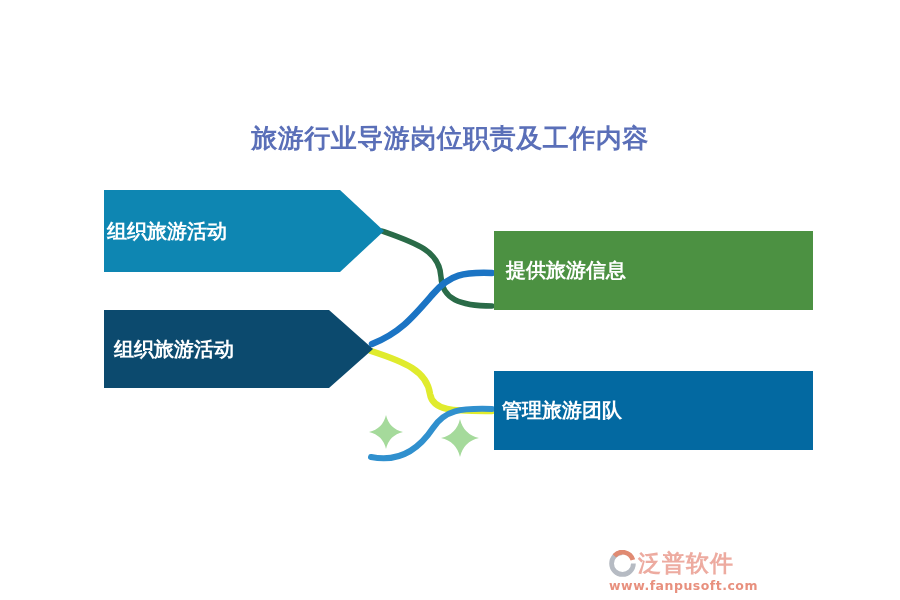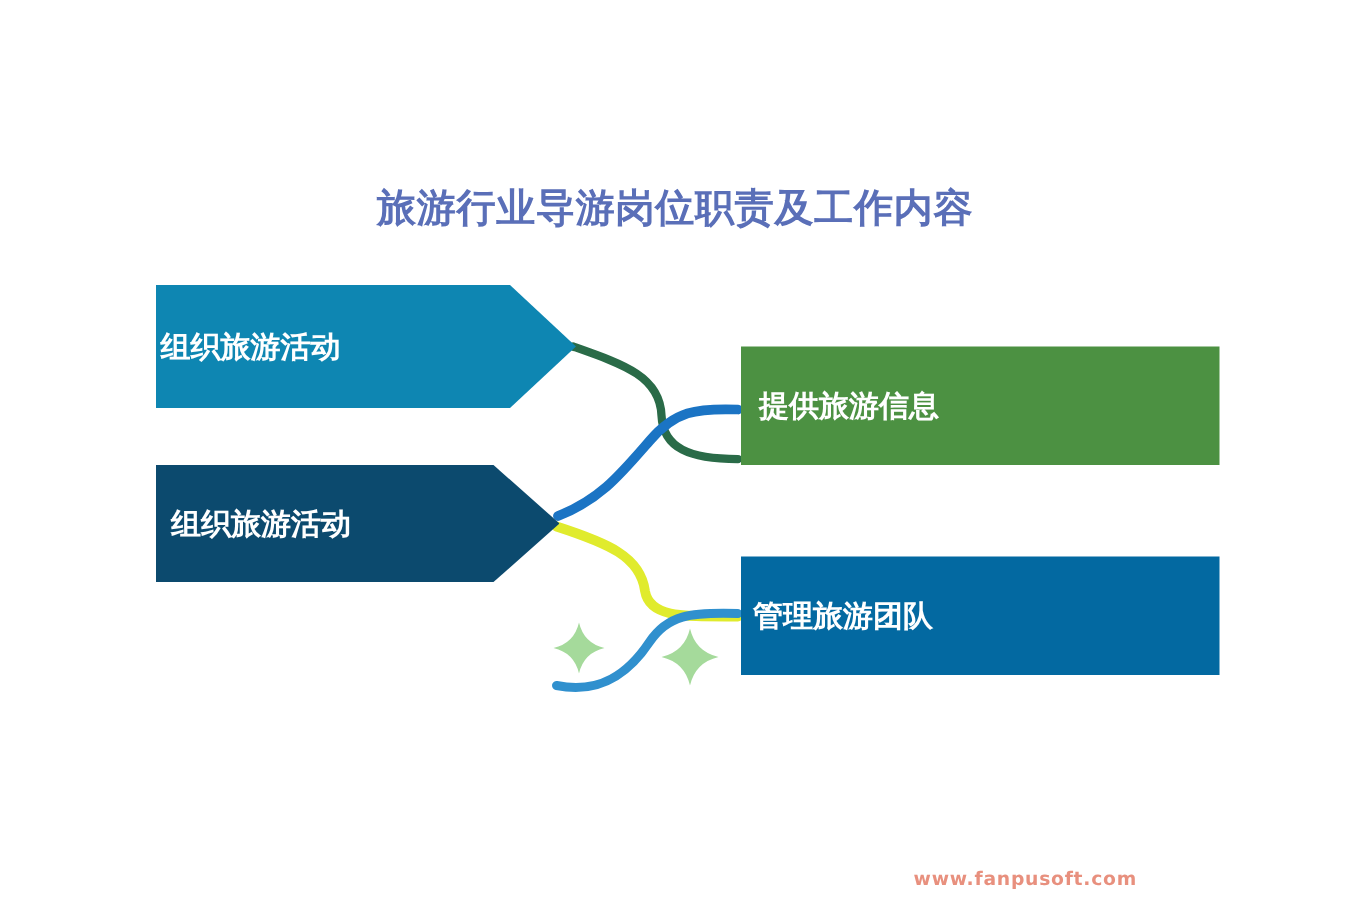--- a/index.html
+++ b/index.html
@@ -70,16 +70,23 @@
   </div>
 
   <div class="rbox rbox1" style="background-color: rgb(76, 145, 66);">
     <span class="lbl">提供旅游信息</span>
   </div>
   <div class="rbox rbox2" style="background-color: #0369a1;">
     <span class="lbl">管理旅游团队</span>
   </div>
 
   <div class="watermark">
+    <div class="wm-row">
+      <svg width="27" height="27" viewBox="0 0 26 26">
+        <circle cx="13" cy="13" r="10.5" fill="none" stroke-width="4.6" stroke-dasharray="49 17" style="stroke: rgb(182, 187, 195);"></circle>
+        <path d="M 5.2,5.6 A 10.5,10.5 0 0 1 23,9.5" fill="none" stroke-width="4.6" style="stroke: rgb(224, 138, 114);"></path>
+      </svg>
+      <span class="wm-brand" style="color: rgb(237, 171, 160);">泛普软件</span>
+    </div>
     <span class="wm-url" style="color: rgb(232, 144, 126);">www.fanpusoft.com</span>
   </div>
 
 </div>
 
 </body></html>

